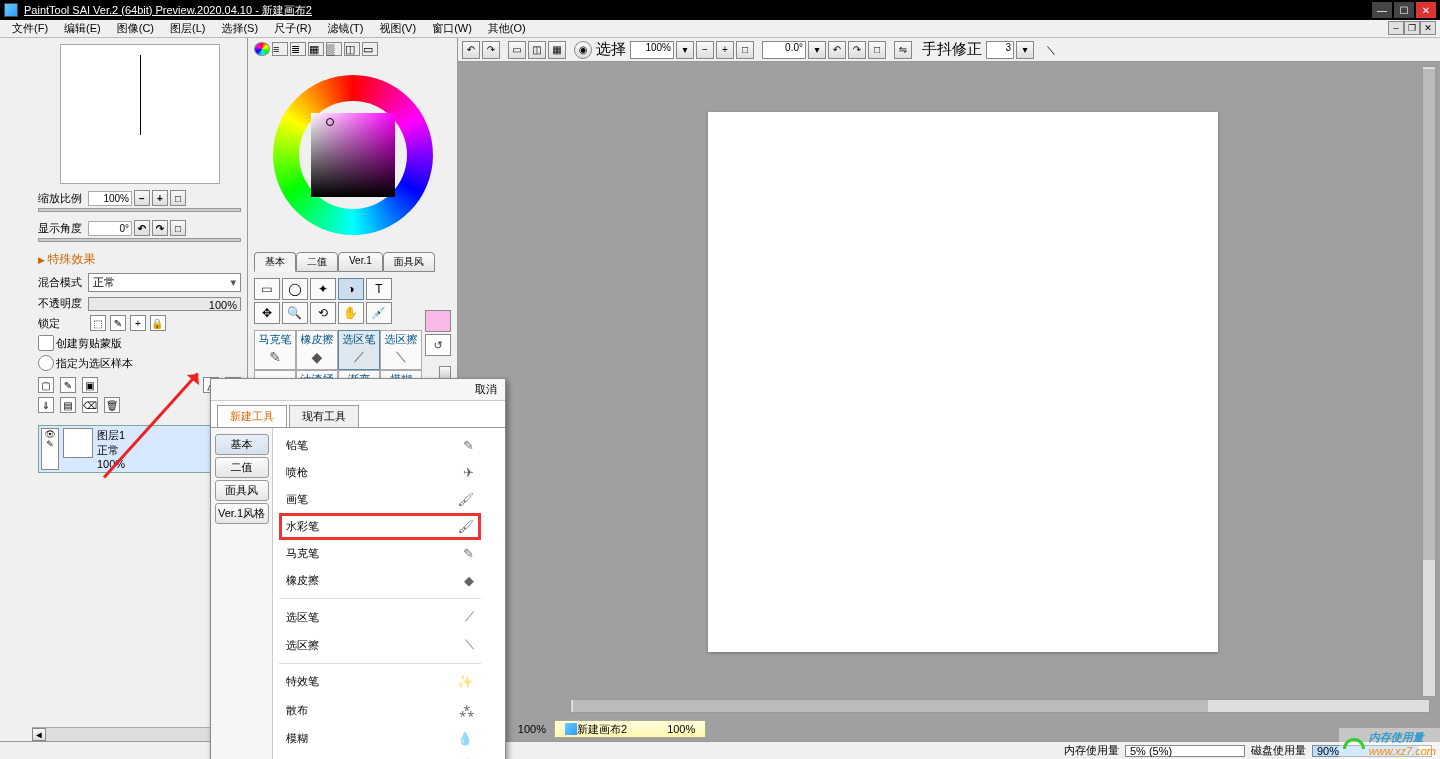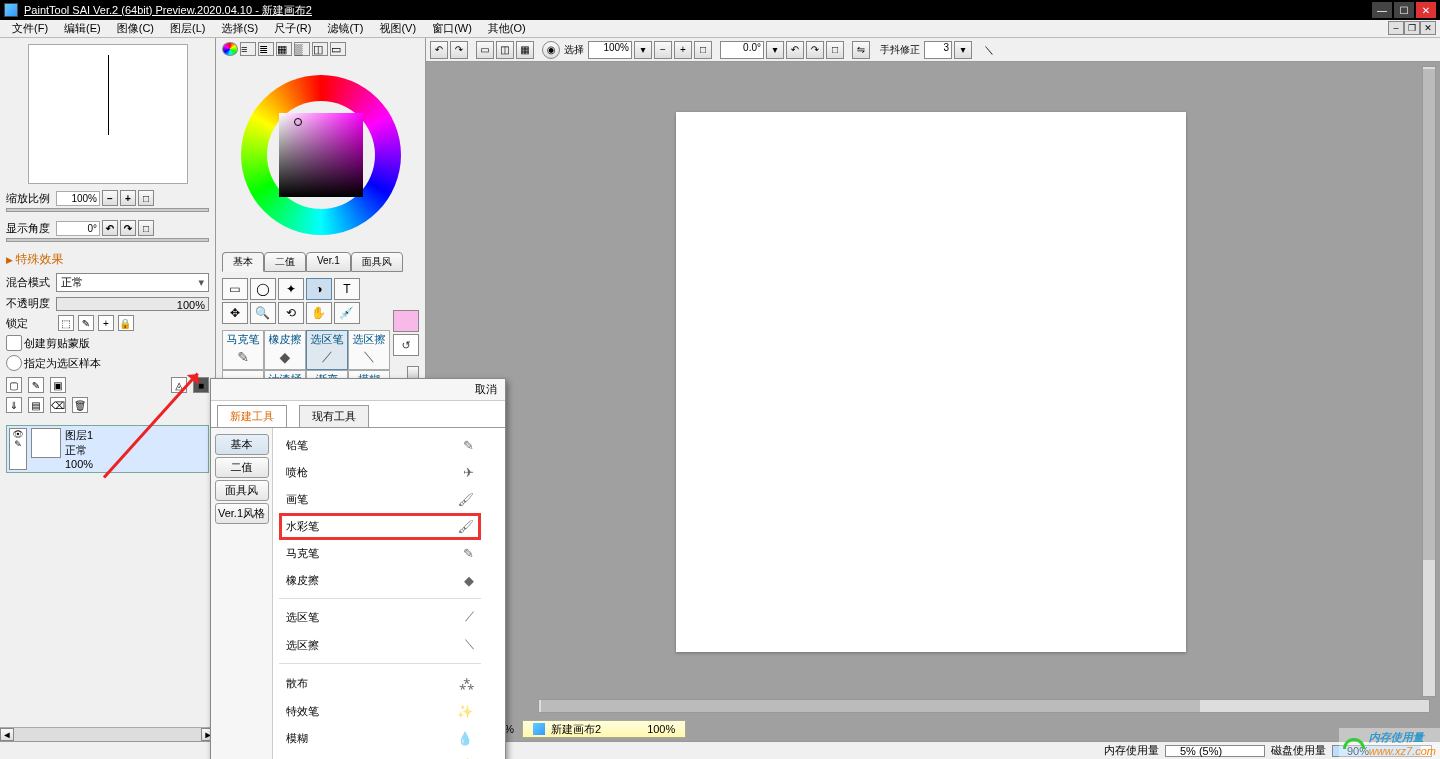--- a/index.html
+++ b/index.html
@@ -16,21 +16,21 @@
 
 .menubar { background: #f0f0f0; height: 18px; display: flex; align-items: center; padding: 0 4px; border-bottom: 1px solid #bbb; position: relative; }
 .menu-item { padding: 2px 8px; cursor: default; }
 .mdi-btns { position: absolute; right: 4px; top: 1px; display: flex; gap: 0; }
 .mdi-btn { width: 16px; height: 14px; background: #e0e0e0; border: 1px solid #888; display: flex; align-items: center; justify-content: center; font-size: 9px; }
 
 
 .main { display: flex; height: calc(100% - 20px - 18px - 18px); }
 
 
-.left-panel { width: 216px; background: #f0f0f0; border-right: 1px solid #999; display: flex; flex-direction: column; }
+.left-panel { width: 216px; background: #f0f0f0; border-right: 1px solid #999; display: flex; flex-direction: column; margin-left: 32px; }
 .nav-preview { width: 160px; height: 140px; margin: 6px auto 4px; background: #fff; border: 1px solid #aaa; position: relative; }
 .nav-line { position: absolute; left: 50%; top: 10px; width: 1px; height: 80px; background: #000; }
 .prop-row { display: flex; align-items: center; padding: 2px 6px; gap: 2px; }
 .prop-label { width: 48px; font-size: 11px; }
 .prop-val { width: 44px; text-align: right; border: 1px solid #aaa; background: #fff; padding: 1px 2px; font-size: 10px; }
 .tiny-btn { width: 16px; height: 16px; background: linear-gradient(#fafafa,#ddd); border: 1px solid #888; display: inline-flex; align-items: center; justify-content: center; font-size: 10px; font-weight: bold; }
 .slider-row { padding: 0 6px; height: 10px; }
 .slider { height: 4px; background: #ccc; border: 1px solid #999; position: relative; }
 .section-hdr { padding: 3px 6px; color: #c60; font-size: 12px; }
 .section-hdr::before { content: "▶ "; font-size: 9px; }
@@ -71,42 +71,42 @@
 .scroll-stub::before { content:""; display:block; height:12px; background:linear-gradient(#fafafa,#ccc); border-bottom:1px solid #888; }
 
 .brush-preview { margin: 6px 10px; display:flex; align-items:center; gap:8px; }
 .bp-circle { width:28px; height:28px; border:1px solid #aaa; border-radius:50%; background: radial-gradient(circle,#000 35%,#fafafa 70%); }
 
 
 .canvas-area { flex: 1; display: flex; flex-direction: column; background: #a0a0a0; }
 .top-toolbar { background: #f0f0f0; height: 24px; border-bottom: 1px solid #999; display:flex; align-items:center; padding: 0 4px; gap: 2px; }
 .tb-btn { width: 18px; height: 18px; border: 1px solid #888; background: linear-gradient(#fafafa,#ddd); display:inline-flex; align-items:center; justify-content:center; font-size:10px; }
 .tb-sep { width: 4px; }
-.tb-label { font-size: 10px; padding: 0 2px; }
+.tb-label { font-size: 15px; padding: 0 2px; }
 .tb-input { width: 44px; height: 18px; border: 1px solid #888; background: #fff; text-align: right; padding-right: 2px; font-size: 10px; }
 .tb-small { width: 28px; }
 .canvas-scroll { flex: 1; position: relative; overflow: hidden; }
 .canvas-page { position: absolute; left: 250px; top: 50px; width: 510px; height: 540px; background: #fff; box-shadow: 0 1px 3px rgba(0,0,0,0.3); }
 .hscroll { position:absolute; left:112px; bottom:28px; right:10px; height:14px; background:#ddd; border:1px solid #999; }
 .hscroll-thumb { height:100%; width:74%; background:#bbb; margin-left:2px; }
 .vscroll { position:absolute; top:4px; bottom:44px; right:4px; width:14px; background:#ddd; border:1px solid #999; }
 .vscroll-thumb { width:100%; height:78%; background:#bbb; margin-top:2px; }
 .doc-tab-bar { position:absolute; left:0; bottom:0; right:0; height:24px; display:flex; align-items:center; }
 .zoom-badge { width:96px; text-align:right; padding-right:8px; font-size:11px; }
-.doc-tab { background: linear-gradient(#fefde0,#fff8b0); border:1px solid #aa8; height:18px; display:flex; align-items:center; padding: 0 10px; gap:6px; font-size:11px; }
+.doc-tab { background: linear-gradient(#fefde0,#fff8b0); border:1px solid #aa8; height:18px; display:flex; align-items:center; padding: 0 10px; font-size:11px; }
 .doc-tab .dz { margin-left: 40px; }
 
 
 .statusbar { height: 18px; background: #f0f0f0; border-top: 1px solid #999; display:flex; align-items:center; justify-content:flex-end; gap: 6px; padding: 0 8px; font-size: 11px; }
-.stat-meter { width: 100px; height: 12px; border: 1px solid #888; background: #fff; position: relative; font-size: 9px; line-height:11px; padding-left:14px; }
+.stat-meter { width: 120px; height: 12px; border: 1px solid #888; background: #fff; position: relative; font-size: 9px; line-height:11px; padding-left:4px; }
 
 
 .popup { position: absolute; left: 210px; top: 378px; width: 296px; background: #fff; border: 1px solid #888; box-shadow: 2px 3px 6px rgba(0,0,0,0.4); z-index: 50; display: flex; flex-direction: column; }
 .popup-head { height: 22px; display:flex; align-items:center; justify-content:flex-end; padding: 0 8px; background:#f6f6f6; border-bottom:1px solid #ccc; font-size: 12px; }
-.popup-tabs { display:flex; padding: 4px 6px 0; gap:12px; }
+.popup-tabs { display:flex; padding: 4px 6px 0; gap:2px; }
 .ptab { padding: 3px 12px; border:1px solid #999; background:#f0f0f0; font-size: 11px; border-bottom:none; }
 .ptab.active { background:#fff; color:#d60; position:relative; z-index:2; }
 .popup-body { display:flex; border-top:1px solid #999; height: 340px; }
 .cat-col { width: 62px; background:#f6f6f6; border-right:1px solid #ccc; padding: 4px 0; }
 .cat-btn { display:block; margin: 2px auto; width: 54px; padding: 2px 0; text-align:center; border:1px solid #999; border-radius:3px; background: linear-gradient(#fcfcfc,#e6e6e6); font-size: 11px; }
 .cat-btn.active { background: linear-gradient(#e8f0f8,#d4e2ee); }
 .tool-list { flex:1; overflow-y:auto; padding: 4px 24px 4px 6px; }
 .tlist-sep { height:1px; background:#ddd; margin: 4px 0; }
 .tl-item { display:flex; align-items:center; justify-content:space-between; padding: 5px 6px; border:1px solid transparent; font-size: 12px; }
 .tl-item.hl { border: 3px solid #e33; padding: 3px 4px; }
@@ -399,26 +399,26 @@
       <div class="tl-item">
           <span>选区笔</span>
           <span class="tl-ico">⟋</span>
         </div>
       <div class="tl-item">
           <span>选区擦</span>
           <span class="tl-ico">⟍</span>
         </div>
       <div class="tlist-sep"></div>
       <div class="tl-item">
+          <span>特效笔</span>
+          <span class="tl-ico">✨</span>
+        </div>
+      <div class="tl-item">
           <span>散布</span>
           <span class="tl-ico">⁂</span>
-        </div>
-      <div class="tl-item">
-          <span>特效笔</span>
-          <span class="tl-ico">✨</span>
         </div>
       <div class="tl-item">
           <span>模糊</span>
           <span class="tl-ico">💧</span>
         </div>
       <div class="tl-item">
           <span>涂抹</span>
           <span class="tl-ico">☝</span>
         </div>
     </div>

